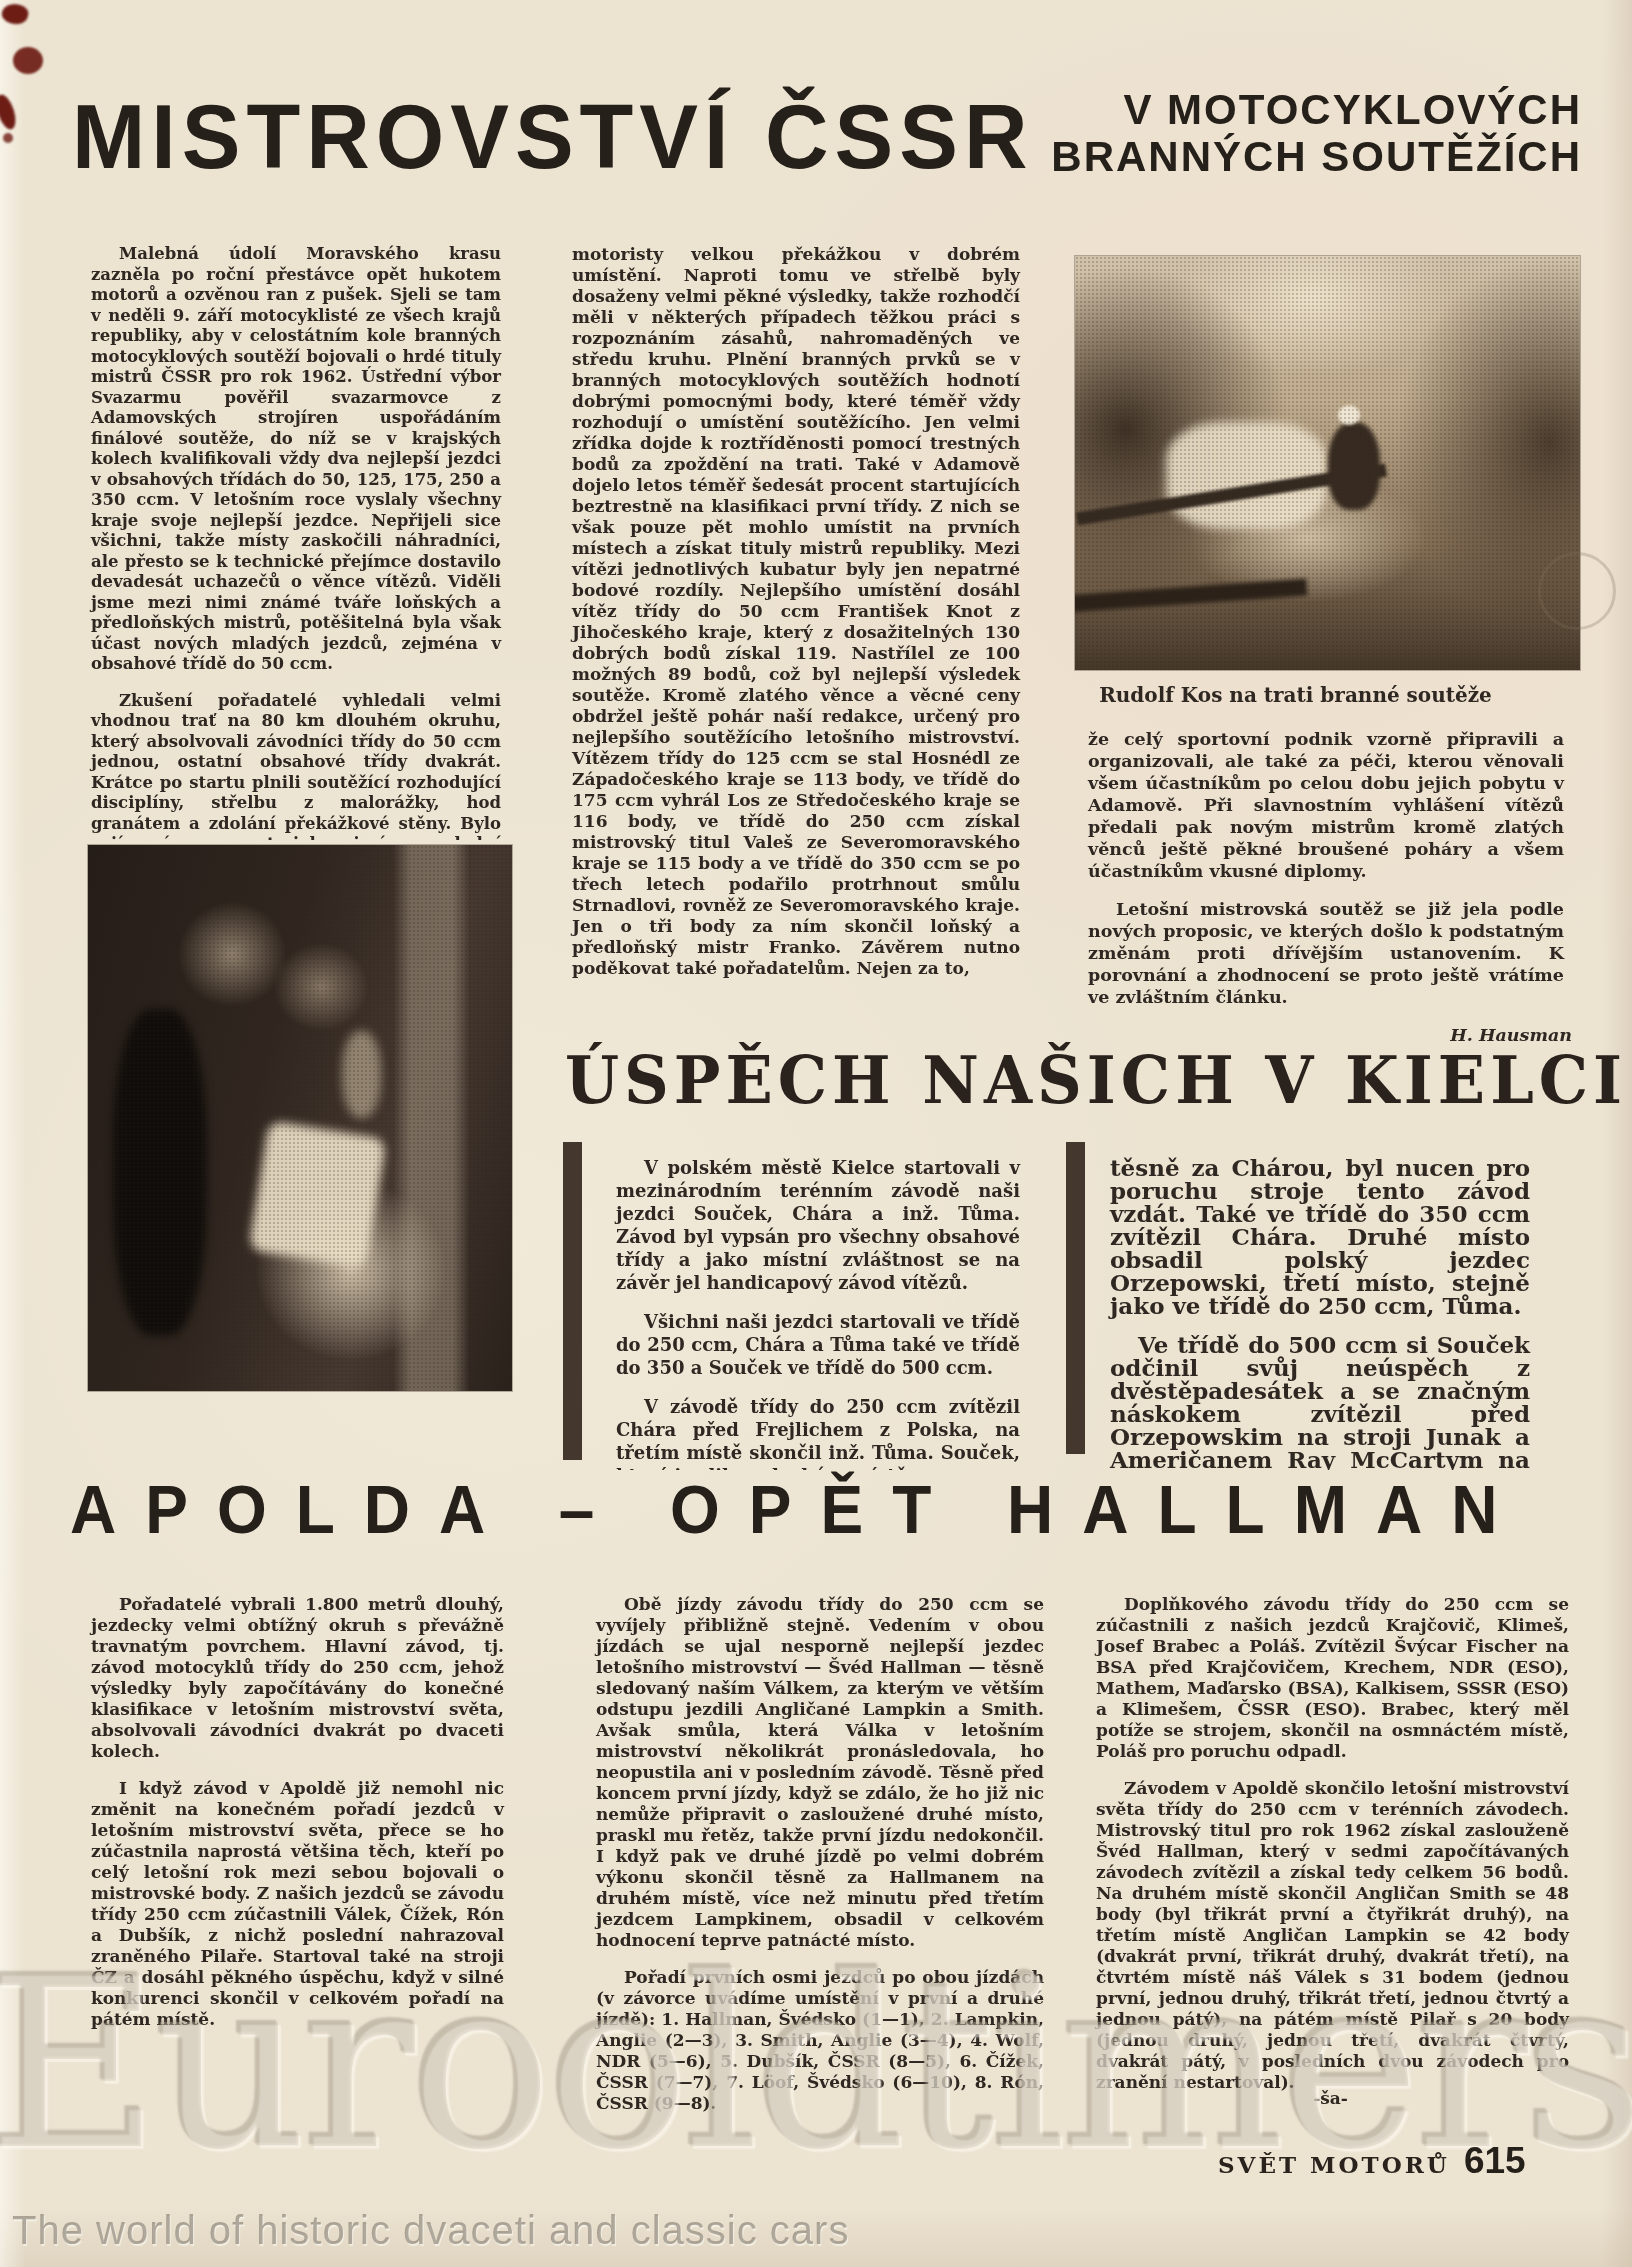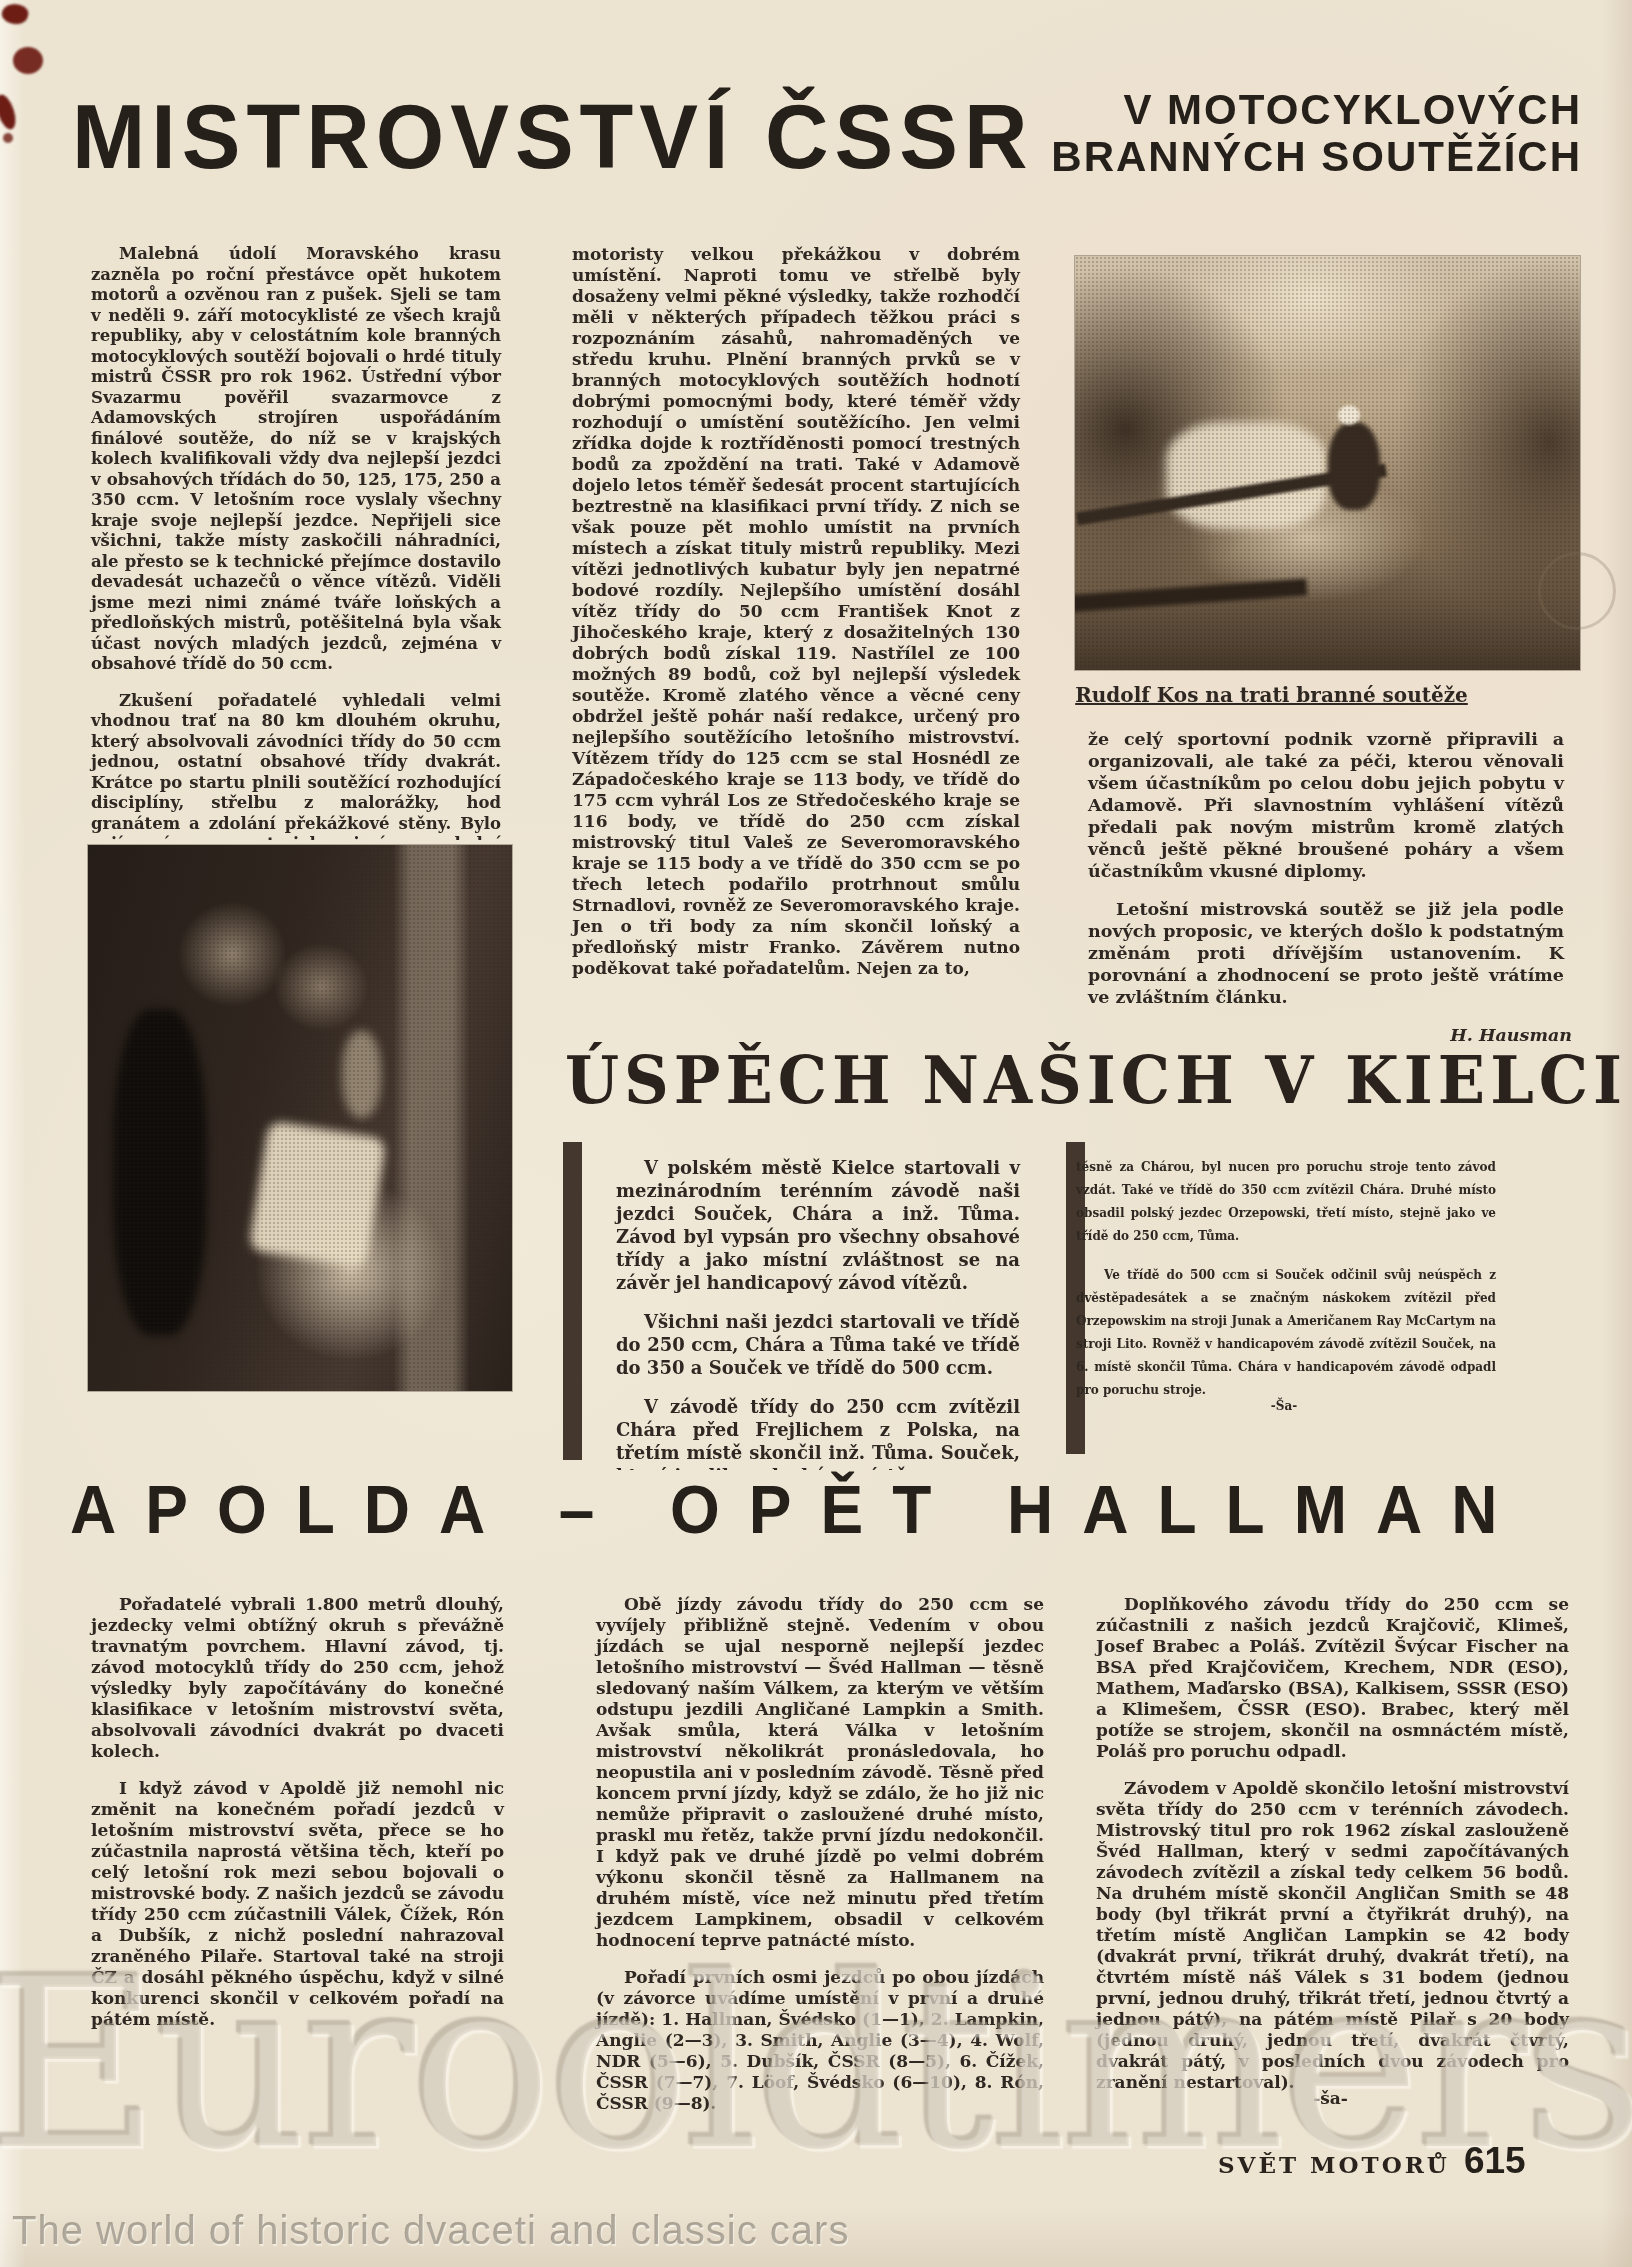--- a/index.html
+++ b/index.html
@@ -44,21 +44,21 @@
     white-space:nowrap;transform:scaleY(1.06);transform-origin:left top;
   }
   
   .col{position:absolute;z-index:1;text-align:justify;font-weight:700;overflow:hidden;}
   .col .para{margin:16px;text-indent:28px;}
   .no-first-indent .para:first-child{text-indent:0;}
   .a1c1{left:75px;top:228px;width:442px;height:612px;font-size:16.5px;line-height:20.5px;}
   .a1c2{left:556px;top:228px;width:480px;height:808px;font-size:17px;line-height:21px;}
   .a1c3{left:1072px;top:712px;width:508px;height:330px;font-size:17.5px;line-height:22px;}
   .kcol1{left:600px;top:1140px;width:436px;height:330px;font-size:18px;line-height:23px;}
-  .kcol2{left:1060px;top:1140px;width:452px;height:330px;font-size:12px;line-height:23px;}
+  .kcol2{left:1094px;top:1140px;width:452px;height:330px;font-size:23px;line-height:23px;}
   .a3c1{left:75px;top:1578px;width:445px;height:540px;font-size:17px;line-height:21px;}
   .a3c2{left:580px;top:1578px;width:480px;height:540px;font-size:17px;line-height:21px;}
   .a3c3{left:1080px;top:1578px;width:505px;height:545px;font-size:17px;line-height:21px;}
   .byline{ text-align:right;font-style:italic;font-weight:700;margin-top:2px;padding-right:8px;}
   .signoff{position:relative;text-align:center;font-weight:700;margin-top:-21px;padding-right:4px;}
   .kcol2 .signoff{margin-top:-23px;}
   
   .vbar{position:absolute;width:19px;background:#44382e;z-index:1;}
   .kbar1{left:563px;top:1142px;height:318px;}
   .kbar2{left:1066px;top:1142px;height:312px;}
@@ -91,21 +91,21 @@
       radial-gradient(ellipse 16% 12% at 34% 20%, rgba(206,186,160,0.60), transparent 80%),
       radial-gradient(ellipse 14% 10% at 55% 26%, rgba(198,178,152,0.55), transparent 80%),
       linear-gradient(90deg, rgba(0,0,0,0) 72%, rgba(205,190,165,0.38) 76%, rgba(205,190,165,0.38) 86%, rgba(0,0,0,0) 90%),
       linear-gradient(105deg,#241d18 0%,#30261f 40%,#463931 70%,#2a211b 100%);
   }
   .photo2 .paper{left:40%;top:52%;width:28%;height:24%;background:rgba(235,222,198,0.92);transform:rotate(9deg);border-radius:12%;}
   .photo2 .sleeve{left:6%;top:30%;width:22%;height:60%;background:rgba(12,9,7,0.85);border-radius:40%;}
   .photo2 .trophy{left:60%;top:34%;width:9%;height:16%;background:rgba(215,198,170,0.55);border-radius:45%;}
   
   .caption{position:absolute;z-index:1;text-align:center;font-weight:700;font-size:20px;line-height:27px;}
-  .caption1{left:1019px;top:682px;width:505px;text-decoration:underline;}
+  .caption1{left:1043px;top:682px;width:505px;}
   .caption2{left:58px;top:1400px;width:474px;}
   
   .footer{position:absolute;left:1218px;top:2140px;z-index:6;display:flex;align-items:baseline;gap:14px;}
   .footer .mag{font-family:"DejaVu Serif",serif;font-weight:700;font-size:23px;letter-spacing:3px;color:#2a231d;}
   .footer .num{font-family:"Liberation Sans","DejaVu Sans",sans-serif;font-weight:bold;font-size:37px;color:#26201b;}
   
   .wm-main{
     position:absolute;left:-14px;top:1925px;z-index:5;pointer-events:none;
     font-family:"DejaVu Serif",serif;font-size:238px;font-weight:400;letter-spacing:-6px;
     color:rgba(196,185,168,0.34);white-space:nowrap;

